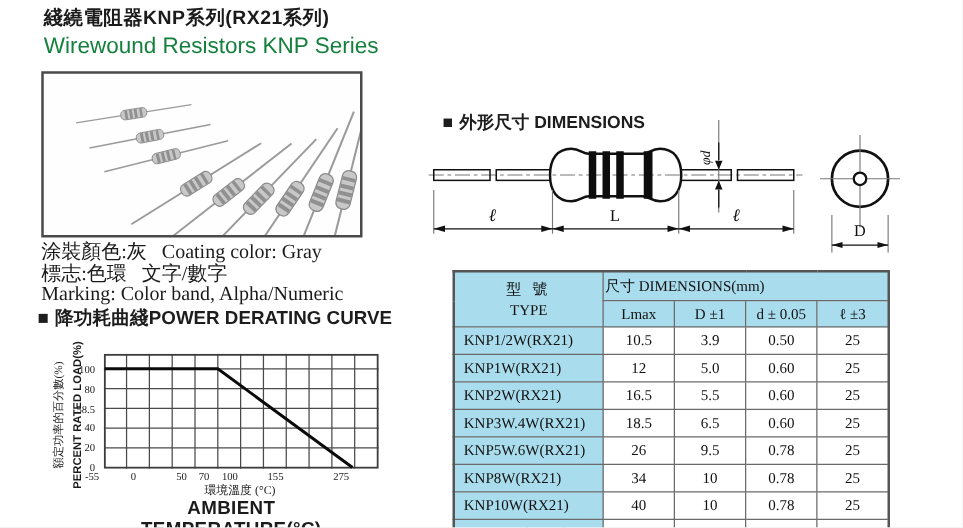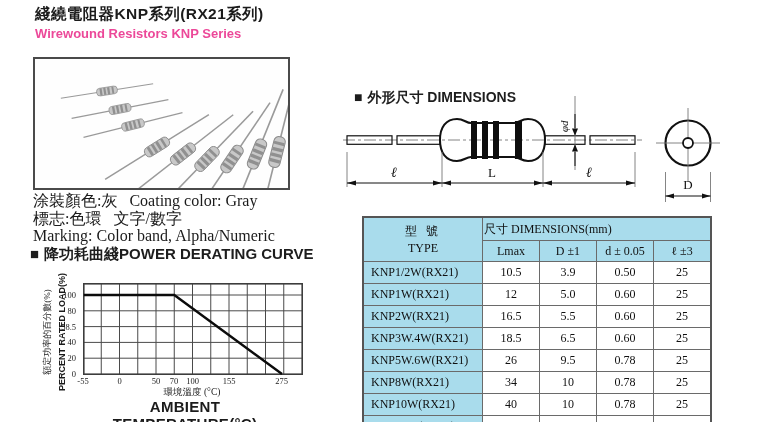--- a/index.html
+++ b/index.html
@@ -2,21 +2,21 @@
 <html><head>
 <meta charset="utf-8">
 <style>
   html,body{margin:0;padding:0;background:#e8e8e8;}
   .page{position:relative;width:770px;height:422px;background:#ffffff;overflow:hidden;
         font-family:"Liberation Serif",serif;color:#1b1b1b;padding-left:10px;}
   .abs{position:absolute;}
 
   
   .title-cn{left:35px;top:4px;font-family:"Liberation Sans",sans-serif;font-size:15.5px;font-weight:bold;letter-spacing:.4px;}
-  .title-en{left:35px;top:26px;font-family:"Liberation Sans",sans-serif;font-size:13px;font-weight:bold;color:#ec4899;}
+  .title-en{left:35px;top:26px;font-family:"Liberation Sans",sans-serif;font-size:18px;font-weight:normal;color:#15803d;}
 
   
   .photo{left:33px;top:57px;width:253px;height:129px;border:2px solid #4a4a4a;background:#fefefe;}
   .photo svg{display:block;}
   .res-lead{stroke:#9a9a9a;stroke-width:2;}
   .res-body{fill:#c8c8c8;stroke:#8a8a8a;stroke-width:1.2;}
   .res-band{fill:#909090;}
 
   
   .mline{left:33px;font-size:16px;white-space:pre;}
@@ -24,21 +24,21 @@
 
   
   .sec-head{font-family:"Liberation Sans",sans-serif;font-weight:bold;color:#1d1d1d;white-space:nowrap;}
   .derate-head{left:30px;top:245px;font-size:15px;}
   .marker{margin-right:5px;}
 
   
   .chart-region{left:38px;top:275px;width:272px;height:138px;}
   .chart-region .lbl{position:absolute;font-size:8.5px;color:#222;}
   .ytick{width:26px;left:12px;text-align:right;}
-  .xtick{width:30px;text-align:center;top:101px;}
+  .xtick{width:30px;top:101px;}
   .axis-cn{font-size:9.5px;}
   .axis-en{font-family:"Liberation Sans",sans-serif;font-weight:bold;font-size:15px;letter-spacing:.3px;}
   .vlabel{position:absolute;white-space:nowrap;transform:translate(-50%,-50%) rotate(-90deg);}
   .v-cn{left:9px;top:57px;font-size:9px;}
   .v-en{left:24px;top:57px;font-family:"Liberation Sans",sans-serif;font-weight:bold;font-size:9px;}
   .xl-cn{left:94px;top:111px;width:120px;text-align:center;position:absolute;}
   .xl-en{left:40px;top:123px;width:214px;text-align:center;position:absolute;}
   .grid-svg{position:absolute;left:45px;top:8px;}
 
   

